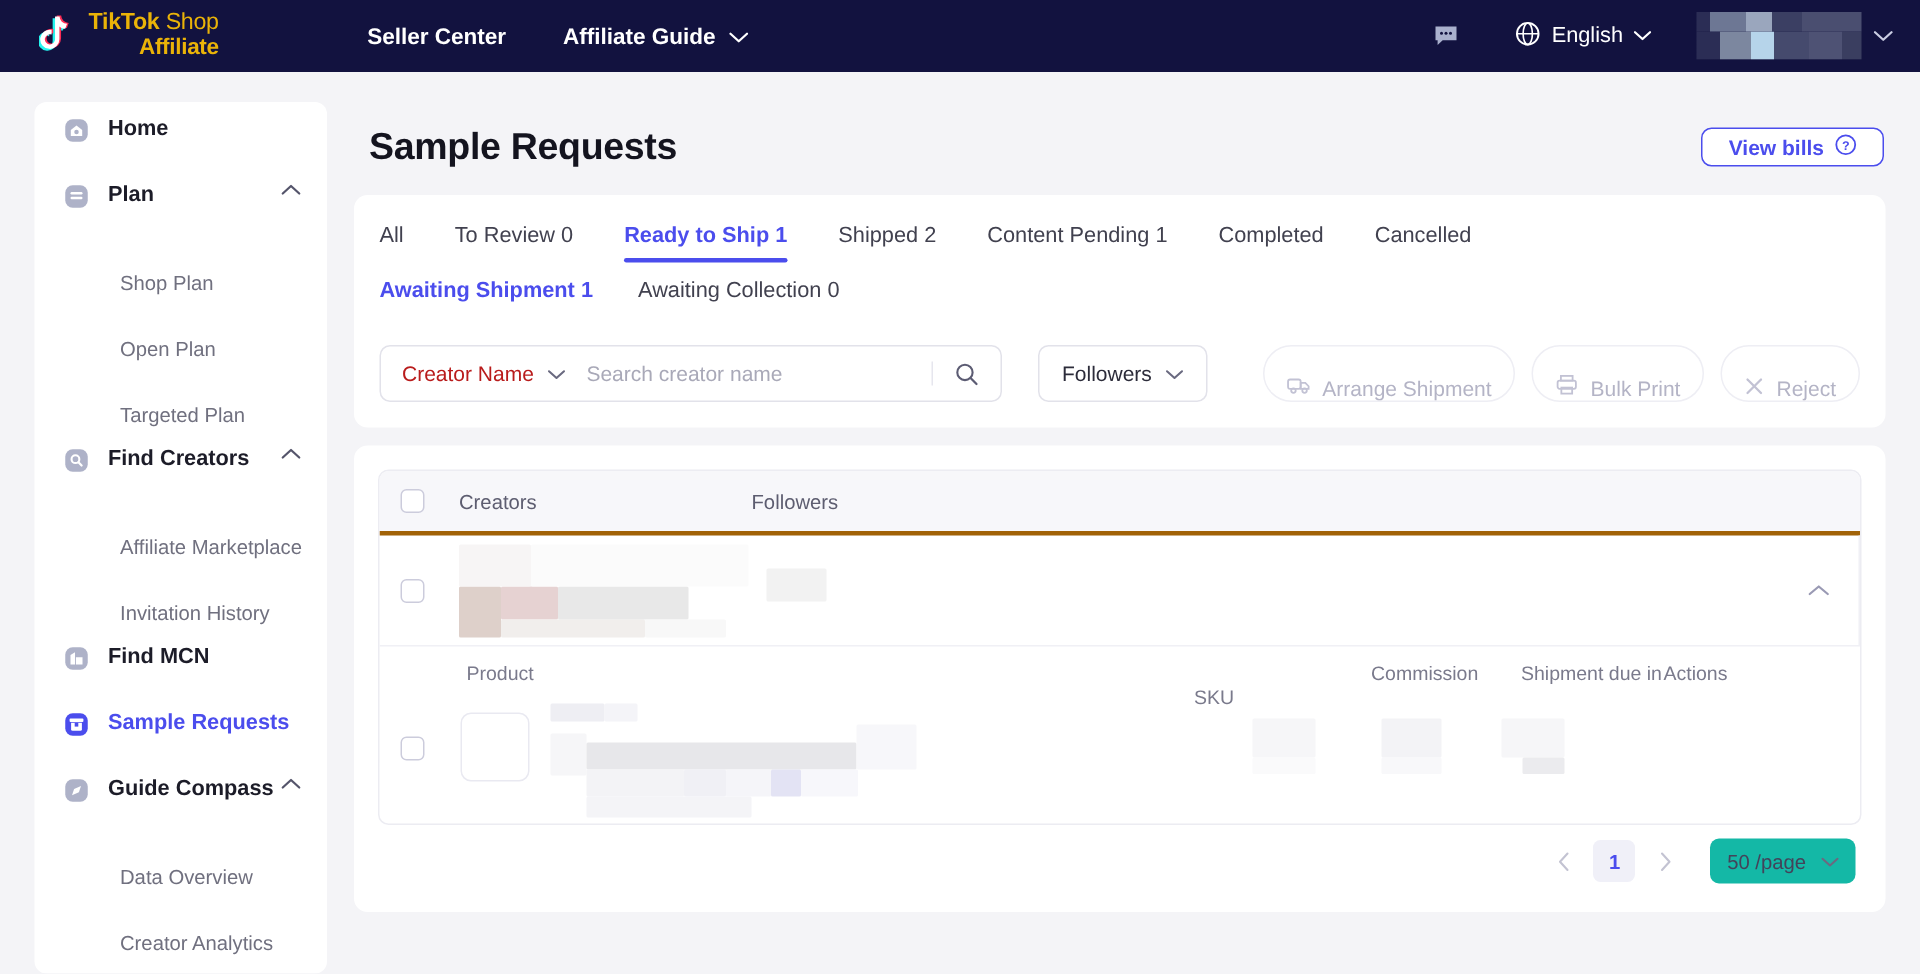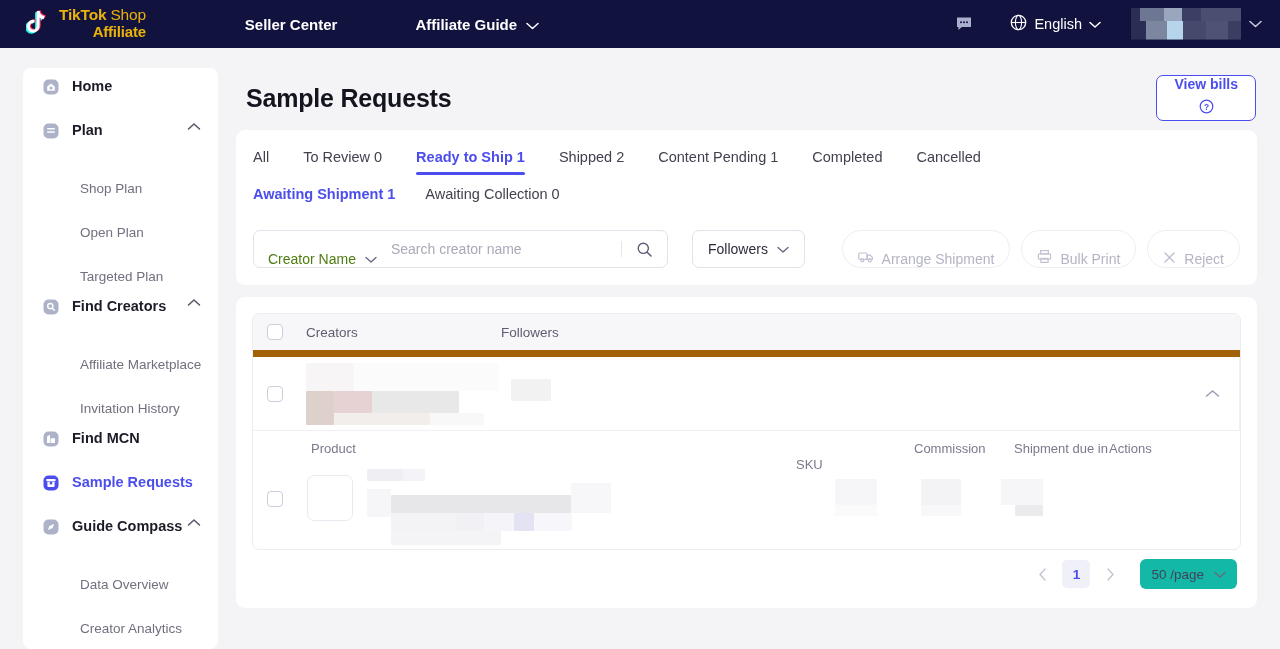--- a/index.html
+++ b/index.html
@@ -23,21 +23,21 @@
   .brand-l1 { font-size: 15.5px; font-weight: 700; letter-spacing: -0.2px; }
   .brand-l1 span { font-weight: 400; }
   .brand-l2 { font-size: 15px; font-weight: 700; letter-spacing: -0.2px; }
 
   .nav-item {
     color: #fff; font-size: 15px; font-weight: 600;
     display: flex; align-items: center; gap: 9px;
     cursor: pointer;
   }
   .nav-seller { margin-left: 99px; }
-  .nav-guide { margin-left: 78px; align-items: center; }
+  .nav-guide { margin-left: 38px; align-items: center; }
 
   .nav-right {
     position: absolute; right: 0; top: 0; height: 48px;
     display: flex; align-items: center;
   }
   .msg-icon { margin-right: 36px; display:flex; }
   .lang {
     color: #fff; font-size: 14.5px; font-weight: 500;
     display: flex; align-items: center; gap: 7px; cursor: pointer;
     margin-right: 30px;
@@ -81,25 +81,24 @@
 
   
   .main { flex: 1; padding: 20px 23px 0 18px; overflow: hidden; }
   .page-head {
     display: flex; align-items: center; justify-content: space-between;
     height: 60px; padding: 0 1px 0 10px;
   }
   .page-title { font-size: 25px; font-weight: 700; color: #14141f; letter-spacing: -0.2px; }
   .btn-outline {
     border: 1px solid #4b4ded; color: #4b4ded; background: #fff;
-    border-radius: 7px; height: 46px; padding: 0 17px;
+    border-radius: 7px; height: 26px; padding: 0 17px;
     font-size: 14px; font-weight: 600; cursor: pointer;
     display: flex; align-items: center; gap: 7px;
     font-family: "Liberation Sans", sans-serif;
-    flex-direction: column;
   }
 
   .card { background: #fff; border-radius: 9px; }
   .card-tabs { padding: 0 17px; margin-top: 2px; }
 
   .tabrow { display: flex; align-items: flex-end; height: 45px; }
   .tab {
     font-size: 14.5px; color: #41414f; cursor: pointer;
     padding: 0 0 10px 0; margin-right: 34px; position: relative;
     white-space: nowrap;
@@ -116,22 +115,22 @@
   }
   .subtab.active { color: #4b4ded; font-weight: 700; }
 
   .filterrow { display: flex; align-items: center; height: 72px; }
   .searchbox {
     display: flex; align-items: center;
     border: 1px solid #e2e2ea; border-radius: 7px;
     height: 38px; width: 415px; background: #fff;
   }
   .sb-select {
-    display: flex; align-items: flex-end; gap: 9px;
-    padding: 0 14px 0 14px; font-size: 14px; color: #4d7c0f;
+    display: flex; align-items: center; gap: 9px;
+    padding: 0 14px 0 14px; font-size: 14px; color: #b91c1c;
     cursor: pointer; height: 100%;
   }
   .sb-input {
     border: none; outline: none; flex: 1;
     font-size: 14px; color: #2c2c3a; height: 100%;
     font-family: "Liberation Sans", sans-serif; background: transparent;
   }
   .sb-input::placeholder { color: #a9a9b8; }
   .sb-div { width: 1px; height: 16px; background: #e6e6ee; }
   .sb-search { padding: 0 14px; cursor: pointer; display: flex; }
@@ -151,21 +150,21 @@
     font-size: 14px; color: #b4b4c6; background: #fff;
     cursor: not-allowed; white-space: nowrap;
     font-family: "Liberation Sans", sans-serif;
   }
 
   
   .card-table { margin-top: 12px; padding: 16px 16px 10px 16px; }
   .tbl { border: 1px solid #ececf2; border-radius: 7px; overflow: hidden; }
   .thead {
     display: flex; align-items: center; height: 43px;
-    background: #f7f7fa; border-bottom: 7px solid #a16207;
+    background: #f7f7fa; border-bottom: 3px solid #a16207;
     padding-left: 14px;
   }
   .cbox {
     width: 16px; height: 16px; border: 1px solid #ccccdc;
     border-radius: 4px; background: #fff; flex: none; cursor: pointer;
   }
   .th { font-size: 13.5px; color: #5d5d70; }
   .th-creators { margin-left: 23px; width: 195px; }
   .th-followers { width: 200px; }
 

